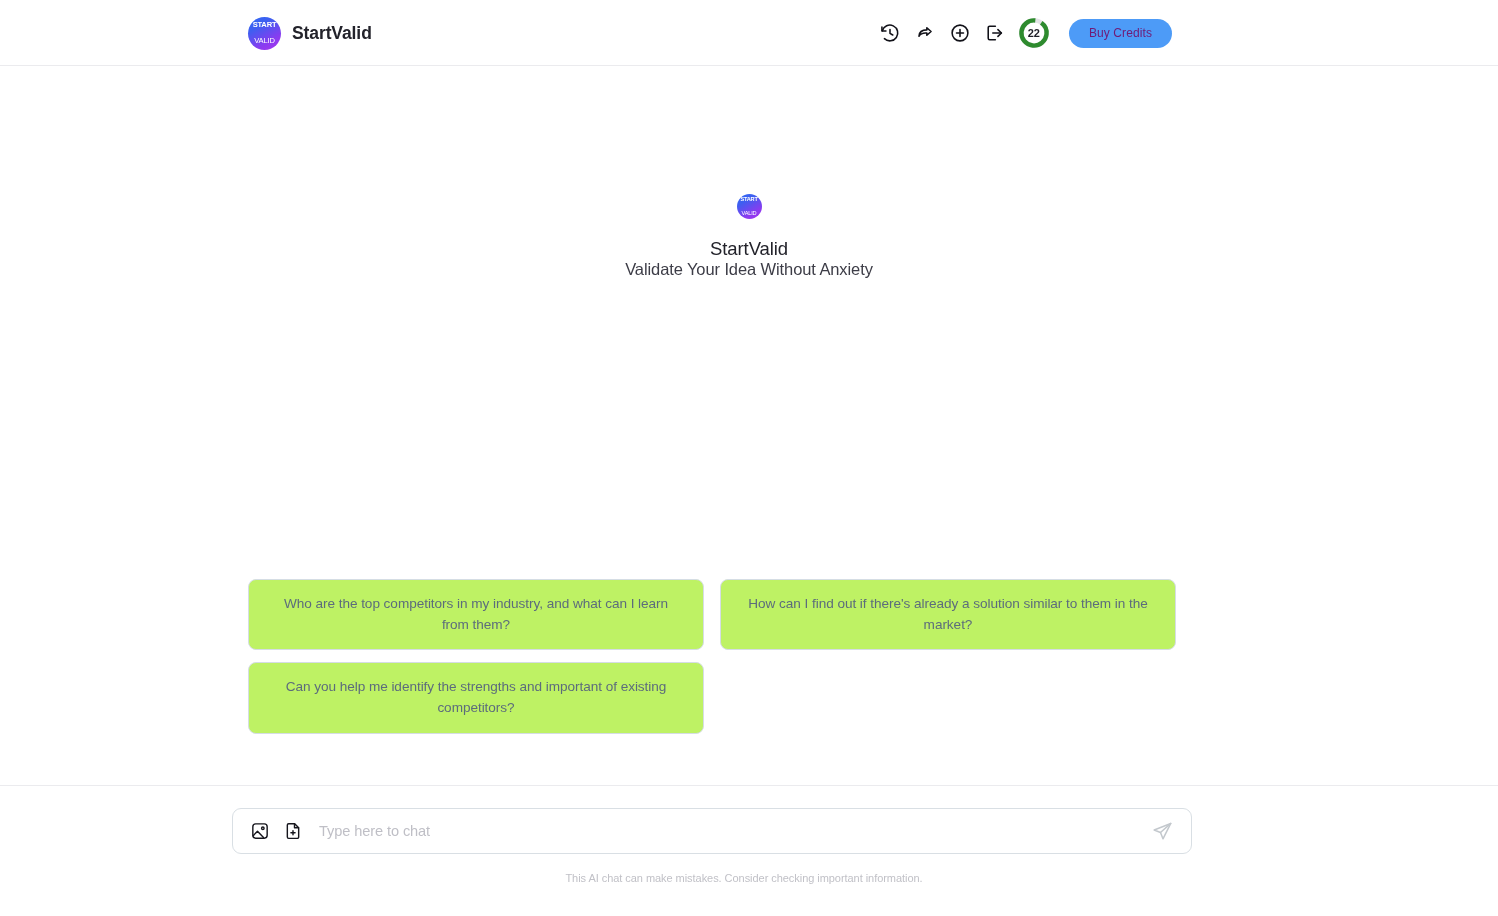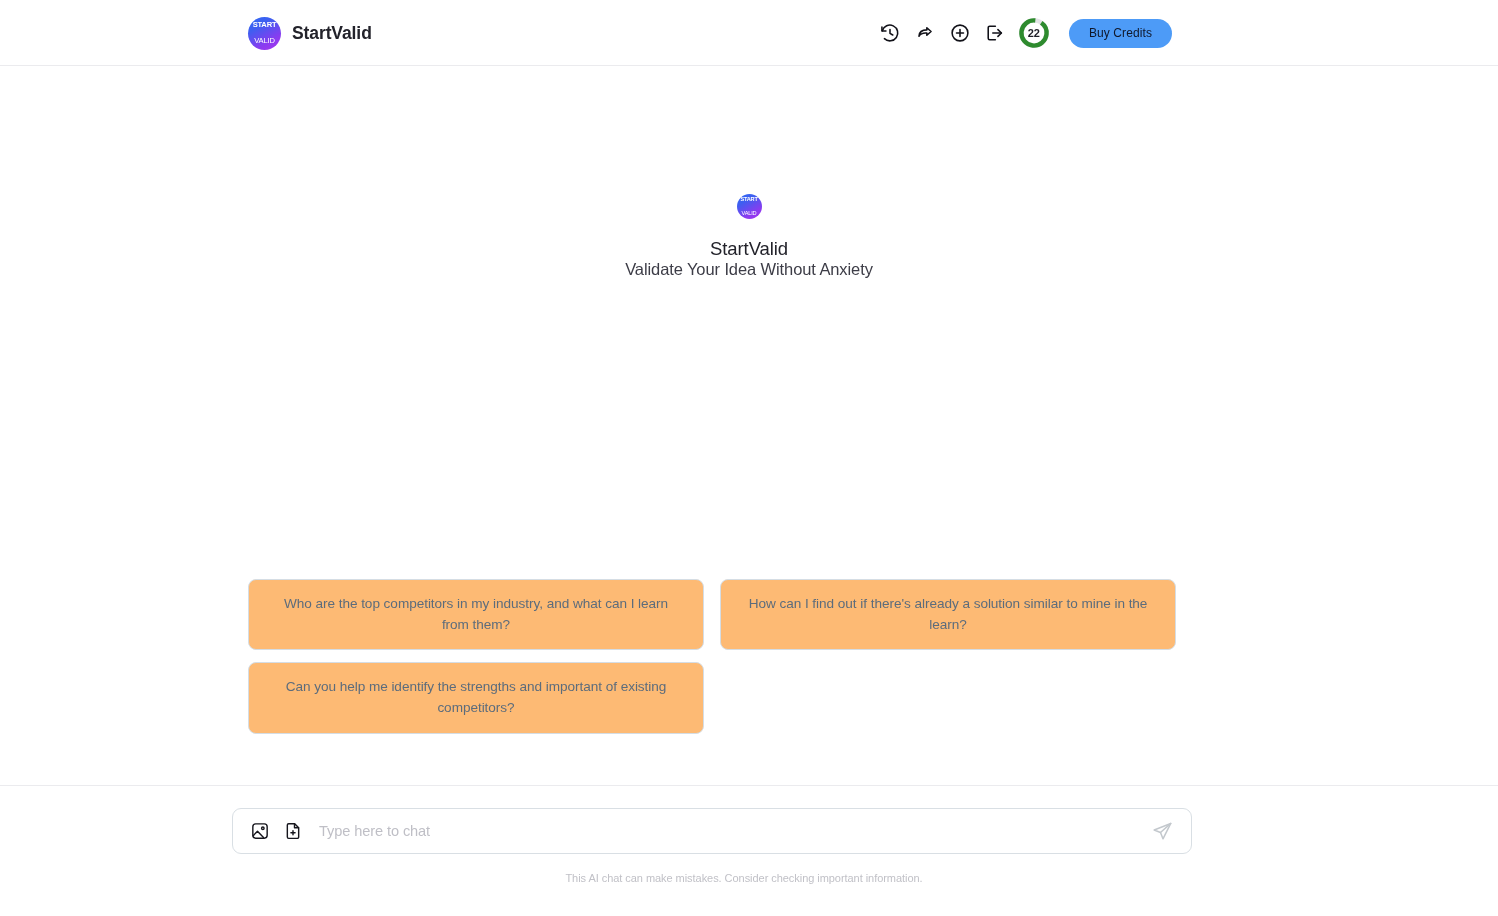--- a/index.html
+++ b/index.html
@@ -118,21 +118,21 @@
     line-height: 1;
   }
 
   .buy-credits {
     margin-left: 12px;
     height: 29px;
     padding: 0 20px;
     border-radius: 15px;
     border: none;
     background: #4d9bf7;
-    color: #0f172a;
+    color: #701a75;
     font-size: 12px;
     font-family: "Liberation Sans", sans-serif;
     cursor: pointer;
     display: flex;
     align-items: center;
     justify-content: center;
     letter-spacing: 0.1px;
   }
 
   
@@ -180,21 +180,21 @@
     position: absolute;
     left: 248px;
     top: 513px;
     width: 928px;
     display: grid;
     grid-template-columns: 1fr 1fr;
     gap: 12px 16px;
   }
 
   .suggestion-card {
-    background: #fdba74;
+    background: #bef264;
     border: 1px solid #d5dde4;
     border-radius: 8px;
     min-height: 70px;
     padding: 14px 26px;
     display: flex;
     align-items: center;
     justify-content: center;
     text-align: center;
     font-size: 13.6px;
     line-height: 1.52;
@@ -339,21 +339,21 @@
       <div class="logo-circle">
         <span class="l1">START</span>
         <span class="l2">VALID</span>
       </div>
       <div class="welcome-title">StartValid</div>
       <div class="welcome-sub">Validate Your Idea Without Anxiety</div>
     </div>
 
     <div class="suggestions">
       <div class="suggestion-card">Who are the top competitors in my industry, and what can I learn from them?</div>
-      <div class="suggestion-card">How can I find out if there's already a solution similar to mine in the learn?</div>
+      <div class="suggestion-card">How can I find out if there's already a solution similar to them in the market?</div>
       <div class="suggestion-card">Can you help me identify the strengths and important of existing competitors?</div>
     </div>
 
   </main>
 
   <div class="composer-area">
 
     <div class="composer">
 
       <button class="attach-btn">

